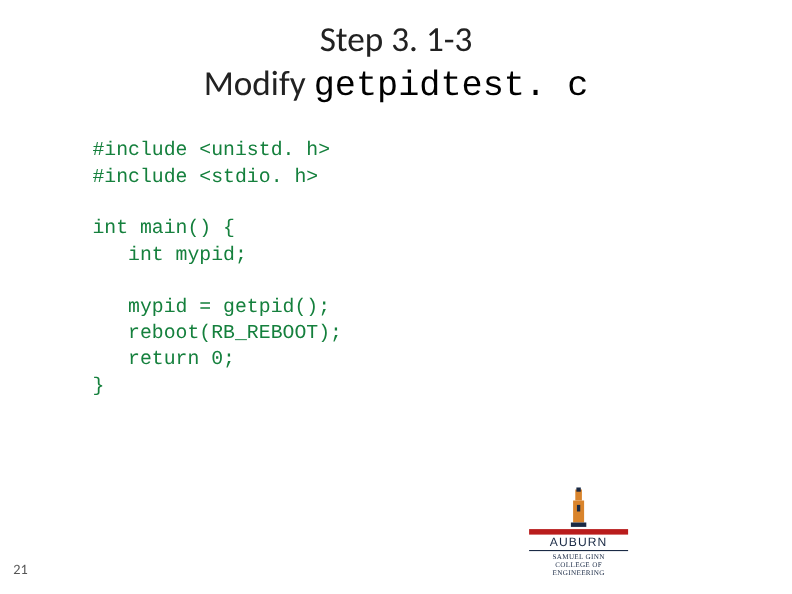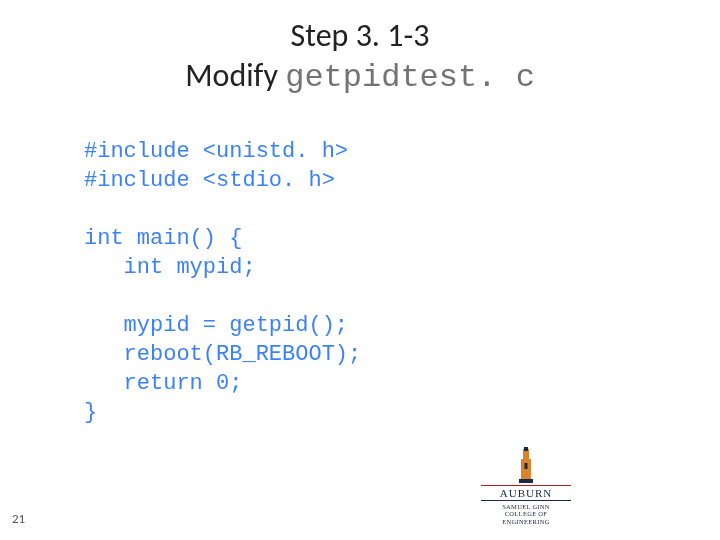--- a/index.html
+++ b/index.html
@@ -31,30 +31,30 @@
     font-weight: 400;
   }
   .title .step {
     display: block;
   }
   .title .modify {
     display: block;
   }
   .title .filename {
     font-family: "Courier New", Courier, monospace;
-    color: #737373;
+    color: #000000;
   }
   .code {
     position: absolute;
-    top: 137px;
+    top: 126px;
     left: 84px;
     font-family: "Courier New", Courier, monospace;
-    font-size: 22px;
+    font-size: 18px;
     line-height: 1.32;
-    color: #3b82f6;
+    color: #15803d;
     white-space: pre;
   }
   .page-number {
     position: absolute;
     left: 12px;
     bottom: 14px;
     font-size: 13px;
     color: #555;
     font-family: Calibri, Arial, sans-serif;
     text-align: right;
@@ -65,24 +65,24 @@
     bottom: 14px;
     width: 90px;
     text-align: center;
     color: #1a2a45;
   }
   .logo svg {
     display: block;
     margin: 0 auto 2px auto;
   }
   .logo .uni {
-    font-family: Liberation Serif, serif;
+    font-family: Liberation Sans, sans-serif;
     font-size: 11px;
     letter-spacing: 1px;
-    border-top: 1px solid #b91c1c;
+    border-top: 5px solid #b91c1c;
     border-bottom: 1px solid #1a2a45;
     padding: 1px 0;
     margin-bottom: 2px;
   }
   .logo .sub {
     font-family: Georgia, "Times New Roman", serif;
     font-size: 6.5px;
     letter-spacing: 0.3px;
     line-height: 1.2;
   }

